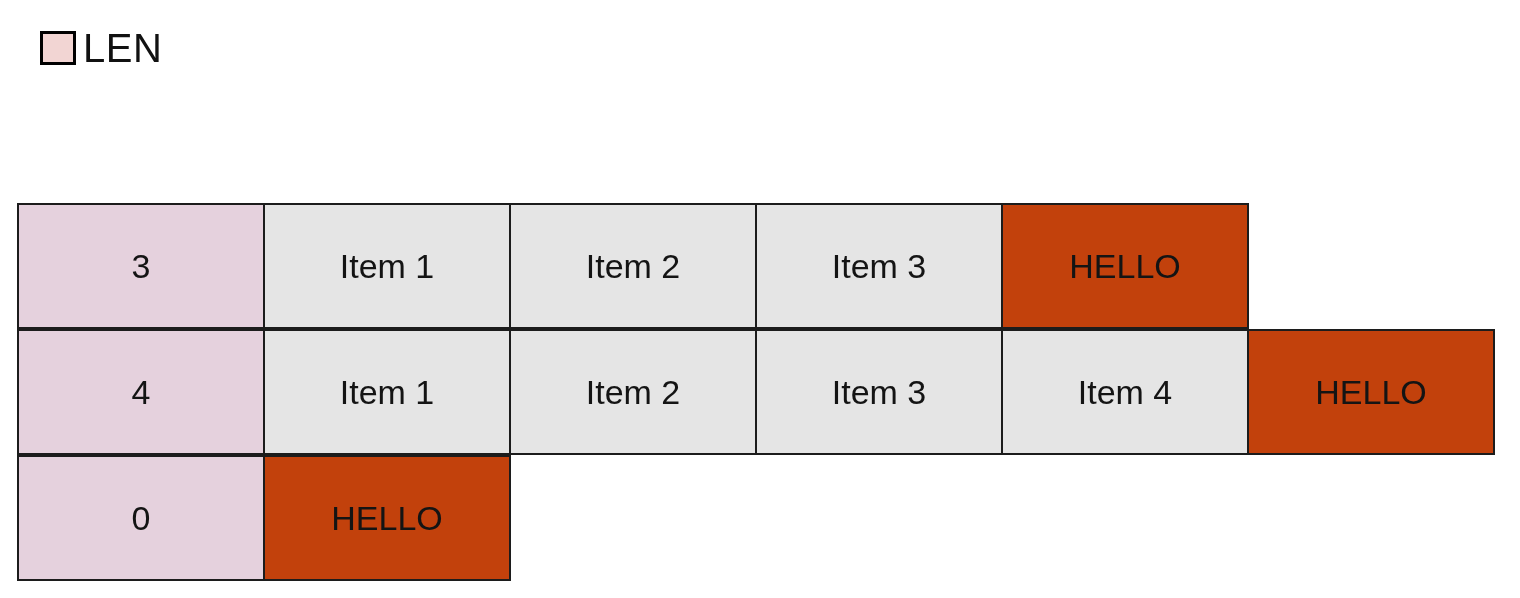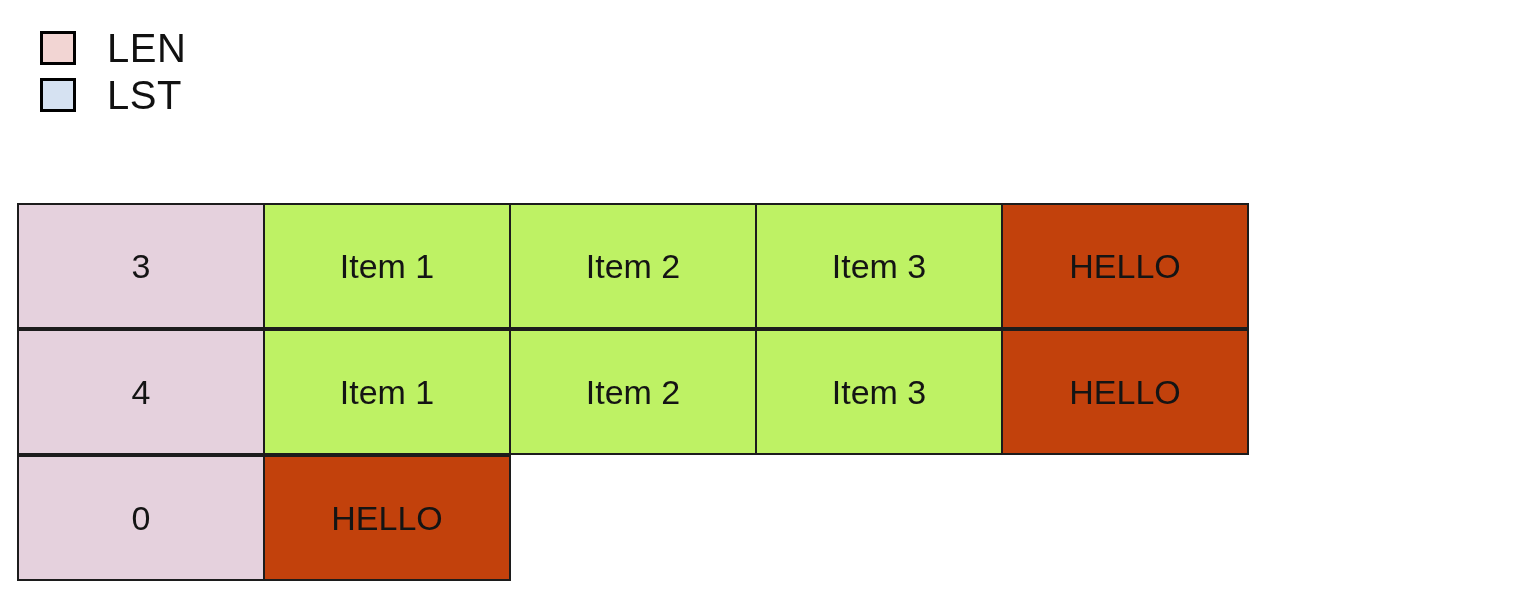--- a/index.html
+++ b/index.html
@@ -28,21 +28,21 @@
     height: 47px;
   }
   .legend-swatch {
     width: 30px;
     height: 28px;
     border: 3px solid #000000;
     box-sizing: content-box;
     flex: 0 0 auto;
   }
   .legend-label {
-    margin-left: 31px;
+    margin-left: 7px;
     font-size: 40px;
     line-height: 40px;
     letter-spacing: 0.5px;
     color: #111111;
     white-space: nowrap;
   }
 
   
   #table {
     position: absolute;
@@ -62,49 +62,46 @@
     margin-bottom: -2px;
     display: flex;
     align-items: center;
     justify-content: center;
     font-size: 34px;
     line-height: 34px;
     color: #141414;
     white-space: nowrap;
   }
   .cell.len  { background: #e5d1dd; }
-  .cell.lst  { background: #bef264; }
+  .cell.lst  { background: #e5e5e5; }
   .cell.fld  { background: #c2410c; }
 </style>
 </head>
 <body>
 
 <div id="legend">
     <div class="legend-row">
       <span class="legend-swatch" style="background: rgb(242, 213, 211);"></span>
       <span class="legend-label">LEN</span>
-    </div>
-    <div class="legend-row">
-      <span class="legend-swatch" style="background: rgb(214, 226, 242);"></span>
-      <span class="legend-label">LST</span>
     </div>
   </div>
 
 <div id="table">
     <div class="row">
       <div class="cell len">3</div>
       <div class="cell lst">Item 1</div>
       <div class="cell lst">Item 2</div>
       <div class="cell lst">Item 3</div>
       <div class="cell fld">HELLO</div>
     </div>
     <div class="row">
       <div class="cell len">4</div>
       <div class="cell lst">Item 1</div>
       <div class="cell lst">Item 2</div>
       <div class="cell lst">Item 3</div>
+      <div class="cell lst">Item 4</div>
       <div class="cell fld">HELLO</div>
     </div>
     <div class="row">
       <div class="cell len">0</div>
       <div class="cell fld">HELLO</div>
     </div>
   </div>
 
 </body></html>

